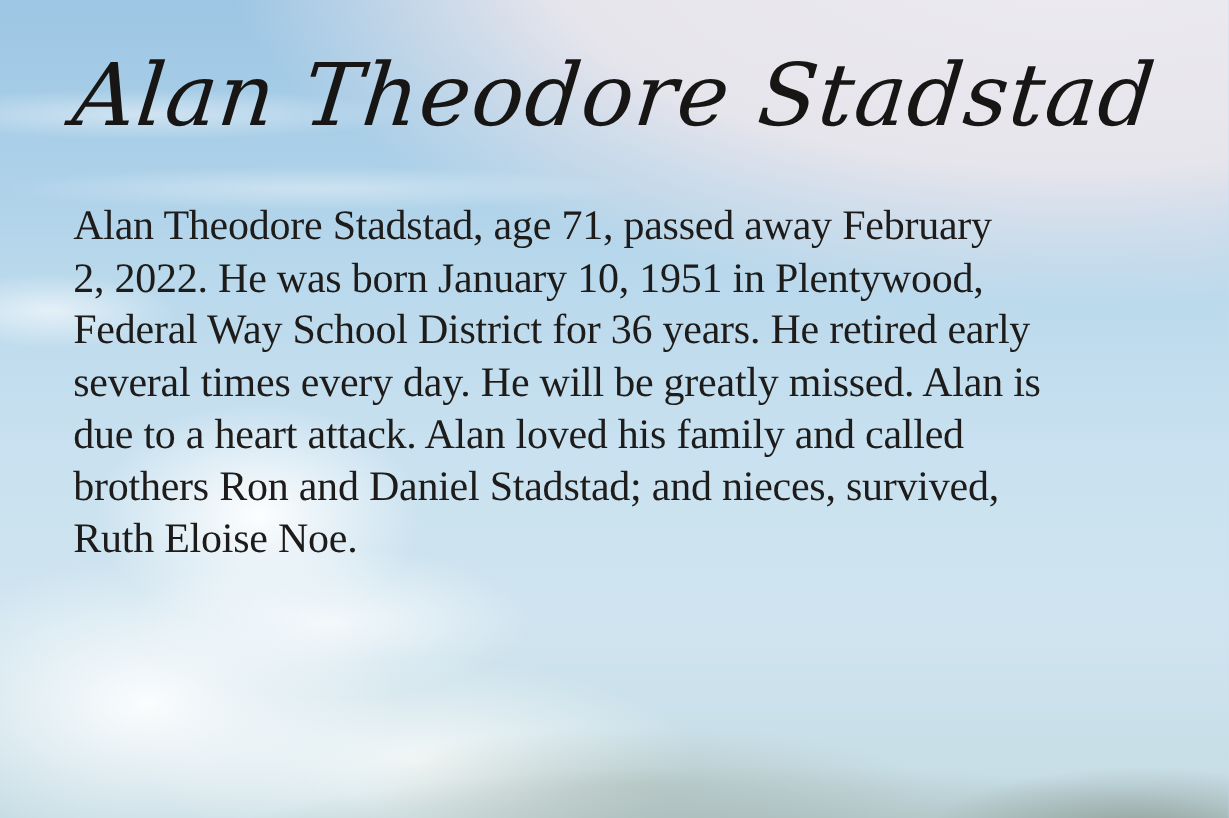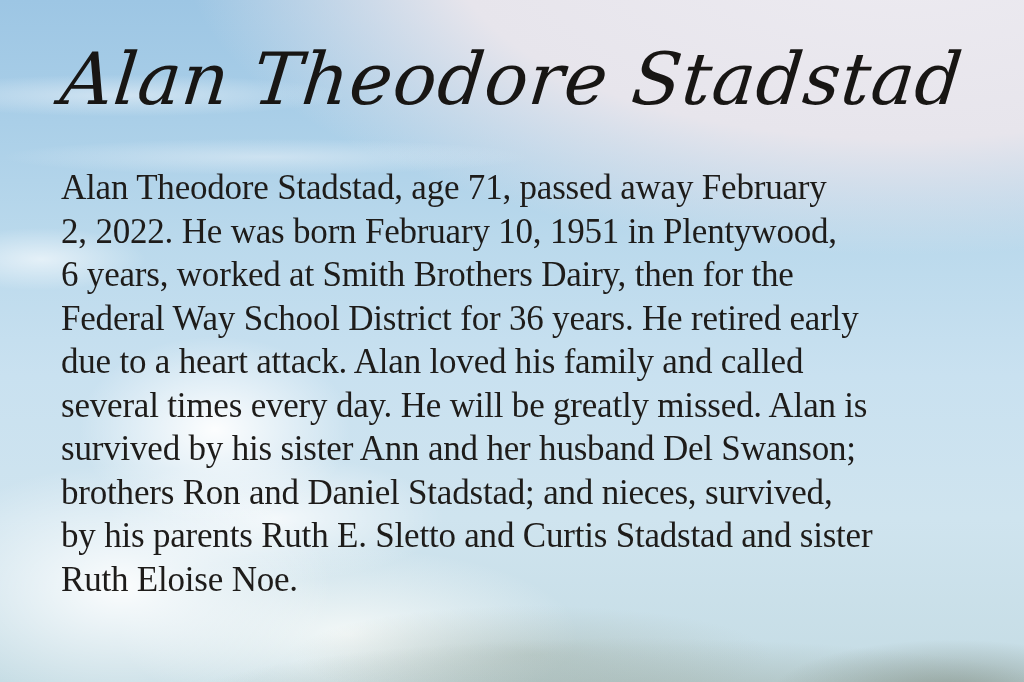--- a/index.html
+++ b/index.html
@@ -69,24 +69,21 @@
 <body>
 
 <div class="obituary-card">
 
   <div class="sky-background"></div>
 
   <div class="memorial-name">Alan Theodore Stadstad</div>
 
   <div class="obituary-text">
     <div class="obituary-line">Alan Theodore Stadstad, age 71, passed away February</div>
-    <div class="obituary-line">2, 2022. He was born February 10, 1951 in Plentywood,</div>
-    <div class="obituary-line">6 years, worked at Smith Brothers Dairy, then for the</div>
+    <div class="obituary-line">2, 2022. He was born January 10, 1951 in Plentywood,</div>
     <div class="obituary-line">Federal Way School District for 36 years. He retired early</div>
+    <div class="obituary-line">several times every day. He will be greatly missed. Alan is</div>
     <div class="obituary-line">due to a heart attack. Alan loved his family and called</div>
-    <div class="obituary-line">several times every day. He will be greatly missed. Alan is</div>
-    <div class="obituary-line">survived by his sister Ann and her husband Del Swanson;</div>
     <div class="obituary-line">brothers Ron and Daniel Stadstad; and nieces, survived,</div>
-    <div class="obituary-line">by his parents Ruth E. Sletto and Curtis Stadstad and sister</div>
     <div class="obituary-line">Ruth Eloise Noe.</div>
   </div>
 
 </div>
 
 </body></html>

